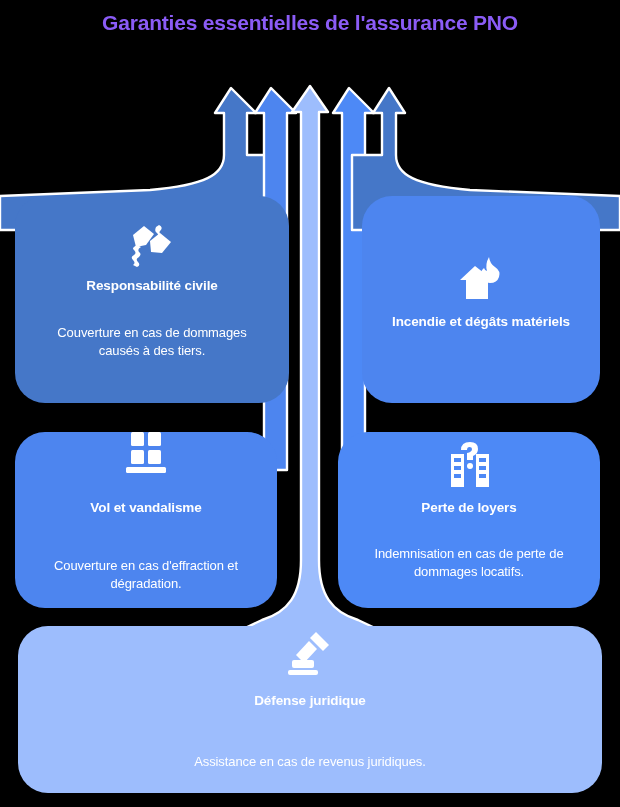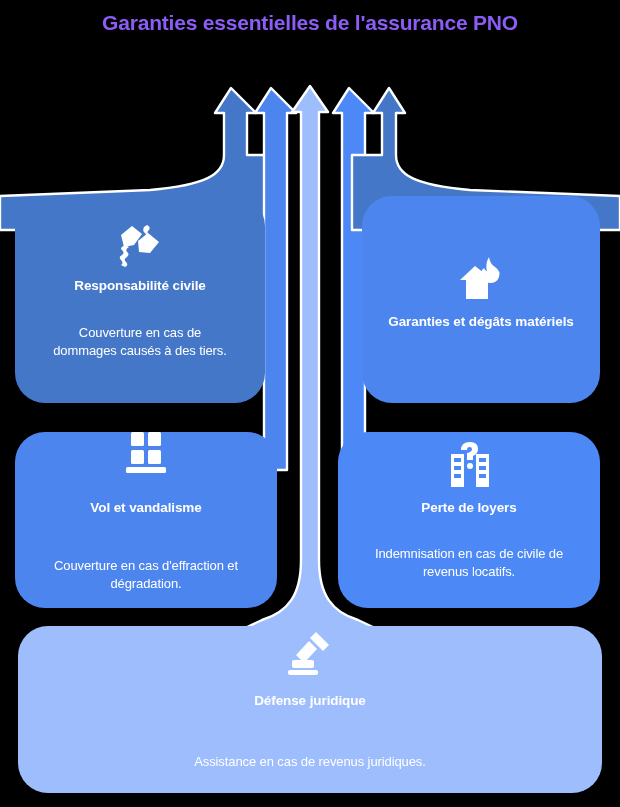--- a/index.html
+++ b/index.html
@@ -67,21 +67,21 @@
   }
   .card-desc {
     font-size: 13px;
     font-weight: normal;
     line-height: 18px;
     margin: 16px;
     letter-spacing: -0.1px;
   }
 
   
-  #card-1 { left: 15px;  top: 196px; width: 250px; height: 207px; background: #4577c8; }
+  #card-1 { left: 15px;  top: 196px; width: 274px; height: 207px; background: #4577c8; }
   #card-2 { left: 362px; top: 196px; width: 238px; height: 207px; background: #4d85ef; }
   #card-3 { left: 15px;  top: 432px; width: 262px; height: 176px; background: #4d85ef; gap: 12px; }
   #card-4 { left: 338px; top: 432px; width: 262px; height: 176px; background: #4d89f6; }
   #card-5 { left: 18px;  top: 626px; width: 584px; height: 167px; background: #9dbdfd; }
 
   #card-1 .card-title { margin-bottom: 14px; }
   #card-5 .card-title { margin-bottom: 28px; }
   #card-5 .card-icon  { margin-bottom: 14px; }
 </style>
 </head>
@@ -134,21 +134,21 @@
 
 <div class="card" id="card-2">
   <span class="card-icon">
     <svg width="50" height="48" viewBox="0 0 50 48" fill="#ffffff">
       <path d="M33 2 q1 7 6 10 q6 4 4 10 q-2 6 -9 6 q-8 0 -9 -7 q-1 -5 3 -8
                q1 3 3 3 q-2 -7 2 -14 Z"></path>
       <path d="M19 11 L4 25 L10 25 L10 44 L32 44 L32 25 L37 25 Z"></path>
       <rect x="16" y="24" width="7" height="7"></rect>
     </svg>
   </span>
-  <div class="card-title">Garanties et dégâts matériels</div>
+  <div class="card-title">Incendie et dégâts matériels</div>
 </div>
 
 <div class="card" id="card-3">
   <span class="card-icon">
     <svg width="48" height="48" viewBox="0 0 48 48" fill="#ffffff">
       <rect x="9" y="3" width="13" height="14" rx="1.5"></rect>
       <rect x="26" y="3" width="13" height="14" rx="1.5"></rect>
       <rect x="9" y="21" width="13" height="14" rx="1.5"></rect>
       <rect x="26" y="21" width="13" height="14" rx="1.5"></rect>
       <rect x="4" y="38" width="40" height="6" rx="1.5"></rect>
@@ -161,21 +161,21 @@
 <div class="card" id="card-4">
   <span class="card-icon">
     <svg width="52" height="48" viewBox="0 0 52 48" fill="#ffffff">
       <path d="M8 13 h13 v33 h-13 Z M11 17 h7 v4 h-7 Z M11 25 h7 v4 h-7 Z M11 33 h7 v4 h-7 Z" fill-rule="evenodd"></path>
       <path d="M33 13 h13 v33 h-13 Z M36 17 h7 v4 h-7 Z M36 25 h7 v4 h-7 Z M36 33 h7 v4 h-7 Z" fill-rule="evenodd"></path>
       <path d="M27 1 q8 0 8 7 q0 5 -5 7 v4 h-6 v-7 q5 -1 5 -4 q0 -2 -2.5 -2 q-2.5 0 -2.5 3 h-6 q0 -8 9 -8 Z"></path>
       <circle cx="27" cy="25" r="3"></circle>
     </svg>
   </span>
   <div class="card-title">Perte de loyers</div>
-  <div class="card-desc">Indemnisation en cas de civile de revenus locatifs.</div>
+  <div class="card-desc">Indemnisation en cas de perte de dommages locatifs.</div>
 </div>
 
 <div class="card" id="card-5">
   <span class="card-icon">
     <svg width="56" height="48" viewBox="0 0 56 48" fill="#ffffff">
       <path d="M34 2 L47 15 L41 21 L28 8 Z"></path>
       <path d="M27 11 L35 19 L22 33 L14 25 Z"></path>
       <rect x="10" y="30" width="22" height="8" rx="2"></rect>
       <rect x="6" y="40" width="30" height="5" rx="2"></rect>
     </svg>

